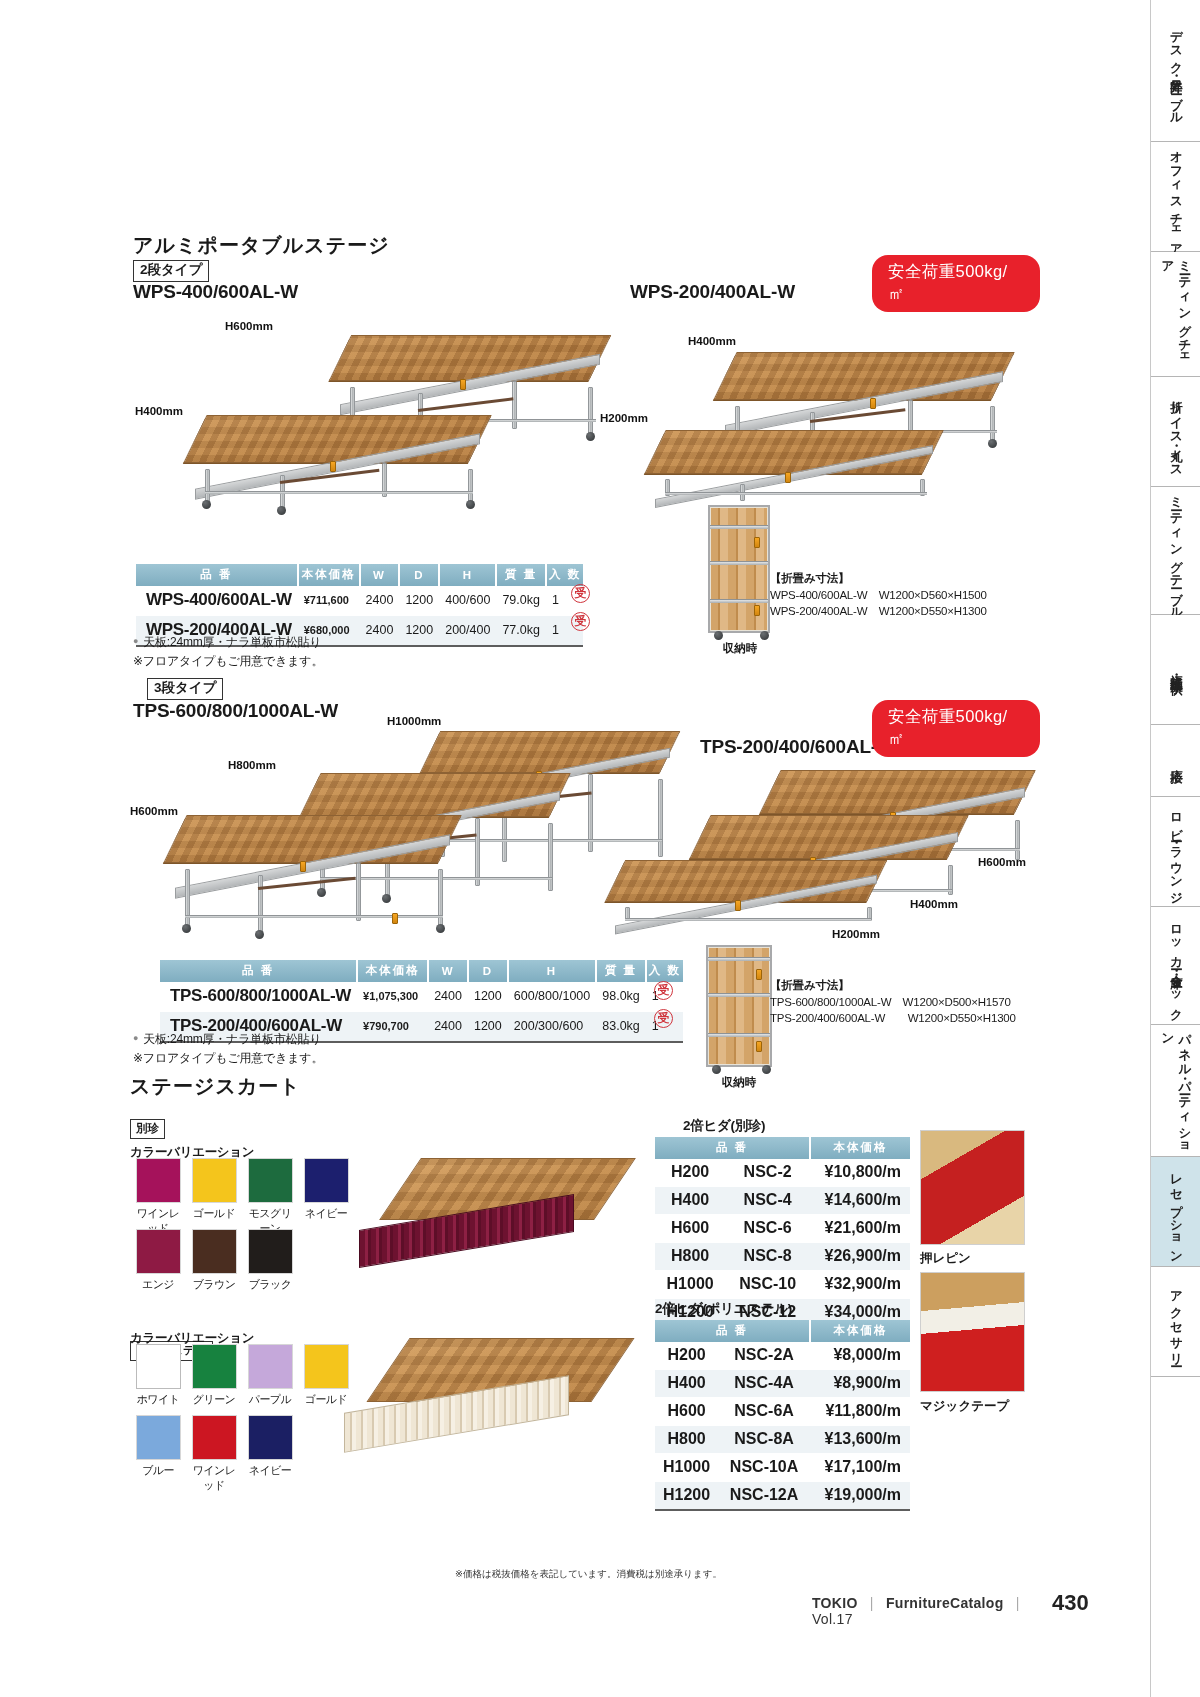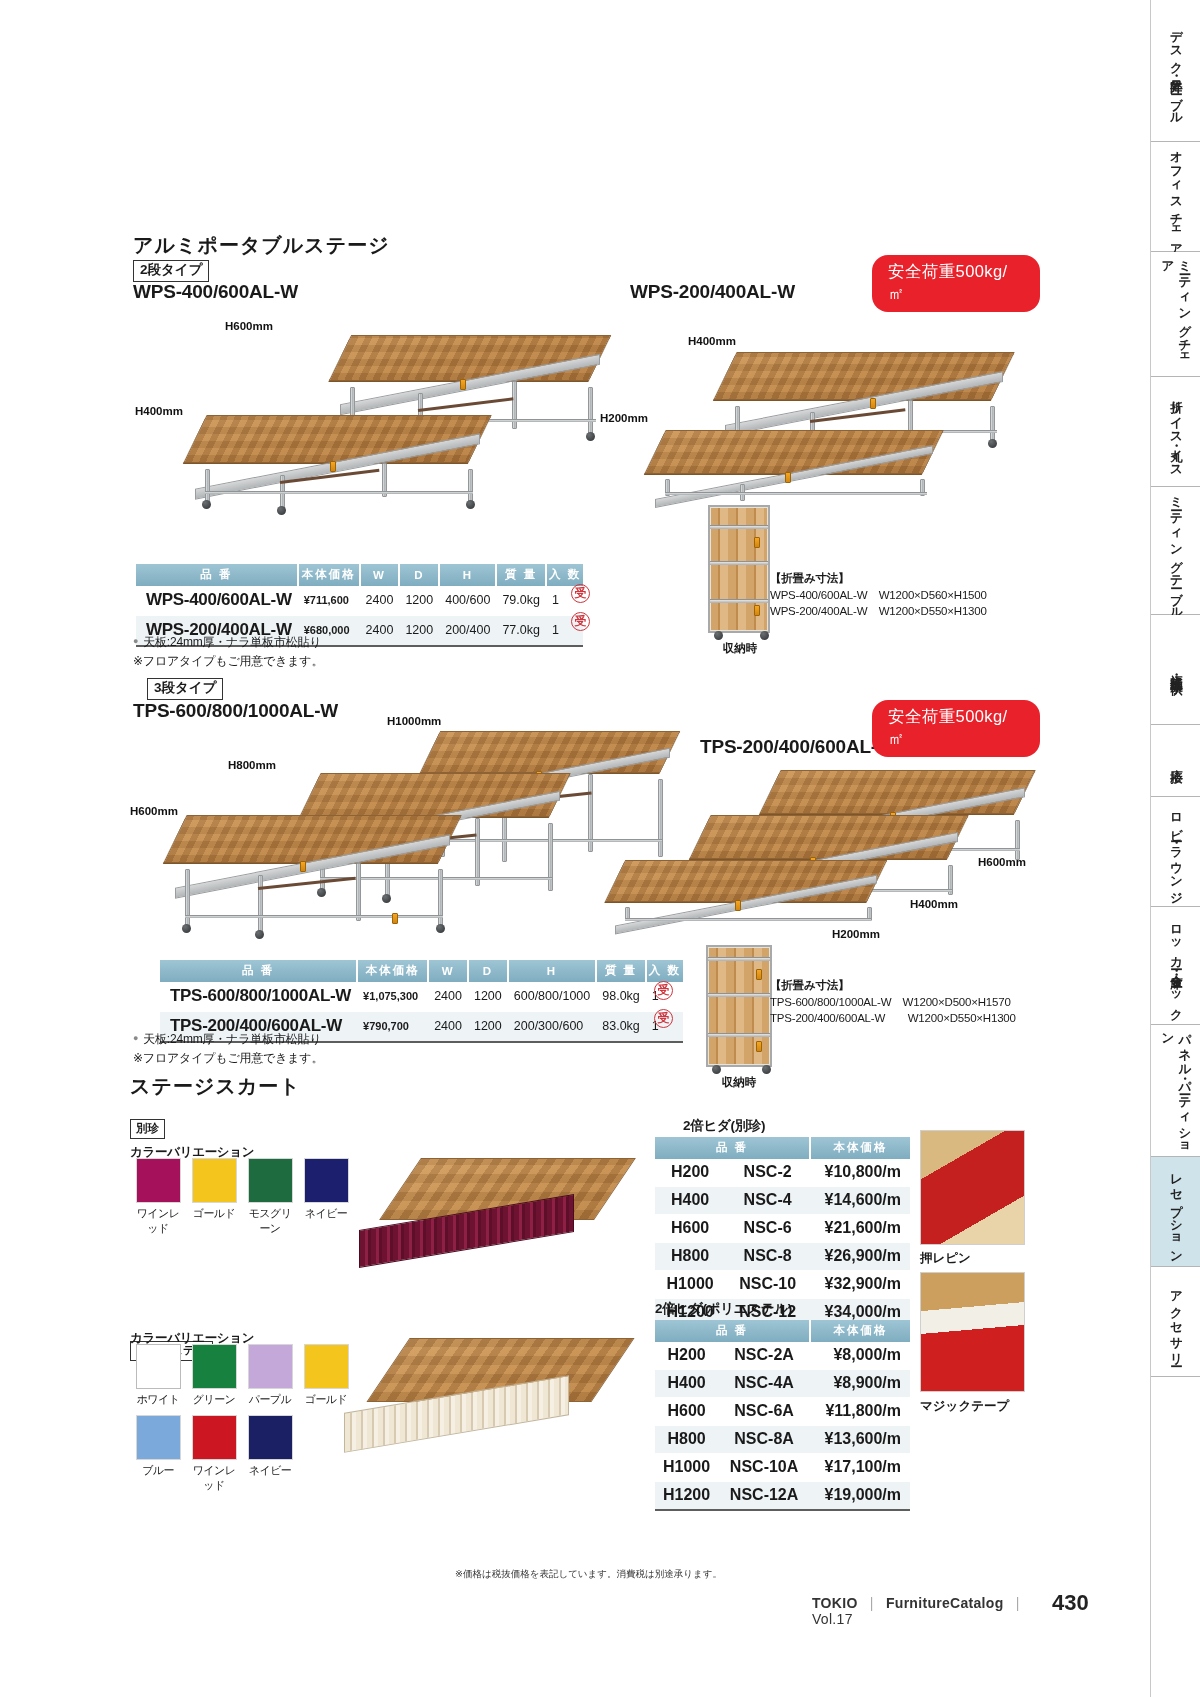--- a/index.html
+++ b/index.html
@@ -574,20 +574,34 @@
     </div>
     <div class="sw-cell">
       <div class="swatch" style="background:#1d6b3e;"></div>
       <div class="sw-label">モスグリーン</div>
     </div>
     <div class="sw-cell">
       <div class="swatch" style="background:#1c1f6e;"></div>
       <div class="sw-label">ネイビー</div>
     </div>
   </div>
+  <div class="sw-row" style="position:absolute;left:132px;top:1229px;">
+    <div class="sw-cell">
+      <div class="swatch" style="background:#8e1a44;"></div>
+      <div class="sw-label">エンジ</div>
+    </div>
+    <div class="sw-cell">
+      <div class="swatch" style="background:#4a2d20;"></div>
+      <div class="sw-label">ブラウン</div>
+    </div>
+    <div class="sw-cell">
+      <div class="swatch" style="background:#211d1b;"></div>
+      <div class="sw-label">ブラック</div>
+    </div>
+  </div>
 
   <div style="position:absolute;left:130px;top:1304px;margin-top:36px;">
     <span class="small-head">ポリエステル</span>
   </div>
   <div style="position:absolute;left:130px;top:1326px;" class="cv-title">カラーバリエーション</div>
   <div class="sw-row" style="position:absolute;left:132px;top:1344px;">
     <div class="sw-cell">
       <div class="swatch" style="background:#ffffff;border:1px solid #bbb;"></div>
       <div class="sw-label">ホワイト</div>
     </div>

